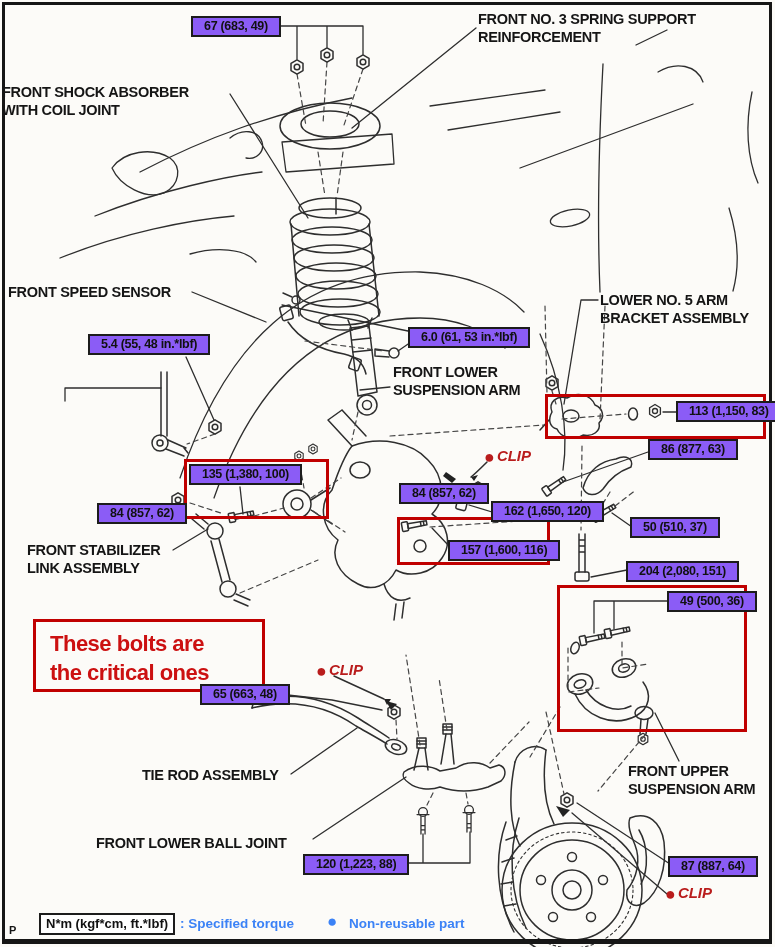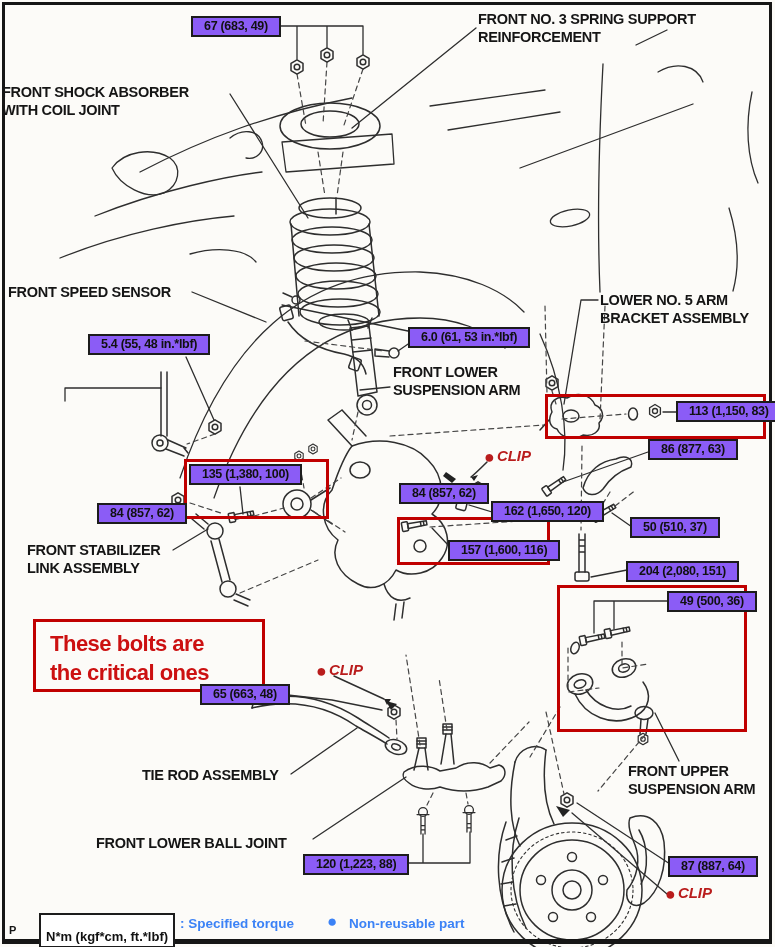--- a/index.html
+++ b/index.html
@@ -13,21 +13,21 @@
         white-space:nowrap;letter-spacing:-0.3px;z-index:6;}
   .plabel{position:absolute;font-weight:bold;font-size:14.5px;line-height:18px;color:#151515;
           white-space:nowrap;letter-spacing:-0.3px;z-index:5;}
   .clip{position:absolute;font-weight:bold;font-size:15px;color:#b91c1c;white-space:nowrap;z-index:5;font-style:italic;}
   .clip .bullet{font-size:18px;line-height:14px;vertical-align:-2px;margin-right:2px;}
   .hbox{position:absolute;border:3px solid #c00000;z-index:4;background:transparent;}
   .ann{position:absolute;left:33px;top:599px;width:212px;height:58px;border:3px solid #c00000;
        color:#cc1111;font-weight:bold;font-size:22px;line-height:29px;padding:7px 0 2px 14px;
        letter-spacing:-0.5px;z-index:6;white-space:nowrap;margin-top:20px;}
   .legendbox{position:absolute;left:39px;top:913px;border:2px solid #1c1c1c;background:#fff;
-             padding:14px 5px 2px;font-weight:bold;font-size:13px;color:#111;white-space:nowrap;z-index:6;}
+             padding:1px 5px 2px;font-weight:bold;font-size:13px;color:#111;white-space:nowrap;z-index:6;}
   .legendtxt{position:absolute;font-weight:bold;font-size:13.5px;color:#3b82f6;white-space:nowrap;z-index:6;}
   .pagemark{position:absolute;left:9px;top:924px;font-weight:bold;font-size:11px;color:#151515;z-index:6;}
 </style>
 </head>
 <body>
 
 <div class="canvas">
 
   <svg class="art" width="775" height="947" viewBox="0 0 775 947" fill="none" stroke="#2e2e2e" stroke-width="1.5" stroke-linecap="round" stroke-linejoin="round">
     <defs>

